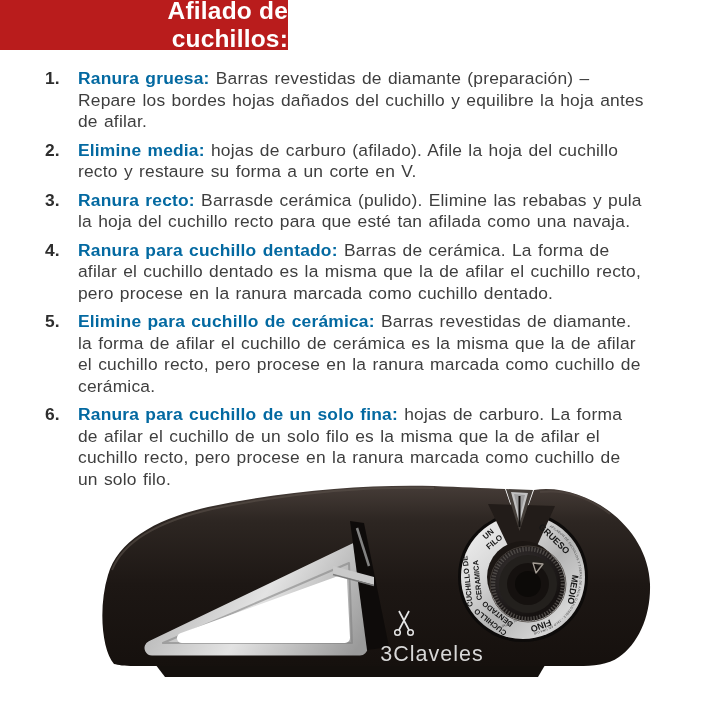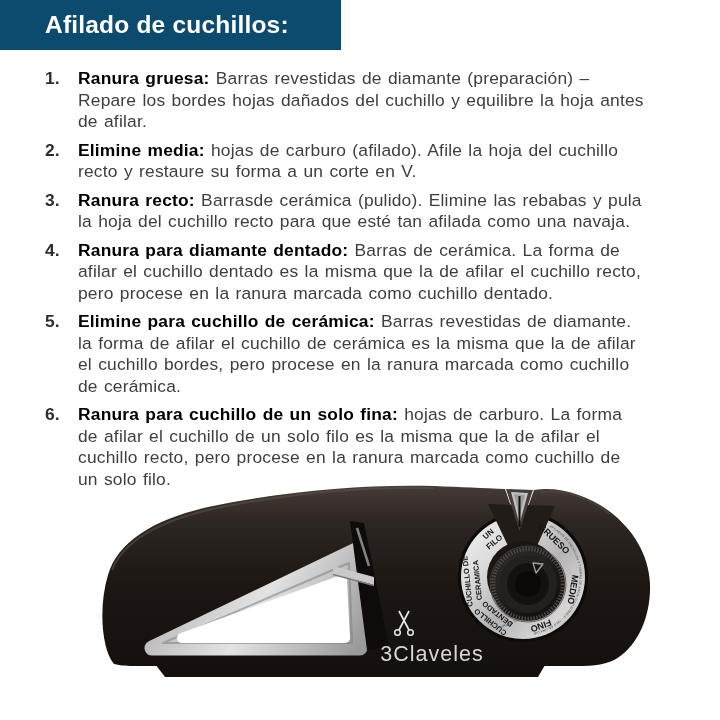--- a/index.html
+++ b/index.html
@@ -1,34 +1,34 @@
 <!DOCTYPE html>
 <html><head>
 <meta charset="utf-8">
 <style>
   html,body{margin:0;padding:0;background:#ffffff;}
   .page{
     position:relative;width:720px;height:720px;overflow:hidden;background:#ffffff;
     font-family:"Liberation Sans",sans-serif;
   }
   .banner{
-    position:absolute;left:0;top:0;width:341px;height:50px;background:#0c4a6e;
-    display:flex;align-items:center;
+    position:absolute;left:0;top:0;width:288px;height:50px;background:#b91c1c;
+    display:flex;align-items:center;text-align:right;
   }
   .banner-title{
     color:#ffffff;font-size:24.5px;font-weight:700;padding-left:45px;letter-spacing:.2px;
   }
   .list{
     position:absolute;left:45px;top:68px;width:600px;margin:0;padding:0;list-style:none;
     color:#3E3E3E;font-size:17.4px;line-height:21.5px;letter-spacing:.2px;word-spacing:1.2px;
   }
   .item{display:flex;margin:0 0 7px 0;}
   .num{flex:0 0 33px;font-weight:700;color:#2E2E2E;}
   .itembody{flex:1;}
-  .lead{font-weight:700;color:#000000;}
+  .lead{font-weight:700;color:#0369a1;}
   .product-svg{position:absolute;left:0;top:470px;width:720px;height:250px;}
   .ringlabel{font-family:"Liberation Sans",sans-serif;font-weight:700;fill:#161616;}
   .arctext{font-family:"Liberation Sans",sans-serif;fill:#3a3a3a;letter-spacing:.25px;}
   .brand{font-family:"Liberation Sans",sans-serif;fill:#d8d8d8;letter-spacing:1px;}
 </style>
 </head>
 <body>
 
 <div class="page">
 
@@ -44,25 +44,25 @@
     <li class="item">
       <span class="num">2.</span>
       <span class="itembody"><span class="lead">Elimine media:</span> <span>hojas de carburo (afilado). Afile la hoja del cuchillo recto y restaure su forma a un corte en V.</span></span>
     </li>
     <li class="item">
       <span class="num">3.</span>
       <span class="itembody"><span class="lead">Ranura recto:</span> <span>Barrasde cerámica (pulido). Elimine las rebabas y pula la hoja del cuchillo recto para que esté tan afilada como una navaja.</span></span>
     </li>
     <li class="item">
       <span class="num">4.</span>
-      <span class="itembody"><span class="lead">Ranura para diamante dentado:</span> <span>Barras de cerámica. La forma de afilar el cuchillo dentado es la misma que la de afilar el cuchillo recto, pero procese en la ranura marcada como cuchillo dentado.</span></span>
+      <span class="itembody"><span class="lead">Ranura para cuchillo dentado:</span> <span>Barras de cerámica. La forma de afilar el cuchillo dentado es la misma que la de afilar el cuchillo recto, pero procese en la ranura marcada como cuchillo dentado.</span></span>
     </li>
     <li class="item">
       <span class="num">5.</span>
-      <span class="itembody"><span class="lead">Elimine para cuchillo de cerámica:</span> <span>Barras revestidas de diamante. la forma de afilar el cuchillo de cerámica es la misma que la de afilar el cuchillo bordes, pero procese en la ranura marcada como cuchillo de cerámica.</span></span>
+      <span class="itembody"><span class="lead">Elimine para cuchillo de cerámica:</span> <span>Barras revestidas de diamante. la forma de afilar el cuchillo de cerámica es la misma que la de afilar el cuchillo recto, pero procese en la ranura marcada como cuchillo de cerámica.</span></span>
     </li>
     <li class="item">
       <span class="num">6.</span>
       <span class="itembody"><span class="lead">Ranura para cuchillo de un solo fina:</span> <span>hojas de carburo. La forma de afilar el cuchillo de un solo filo es la misma que la de afilar el cuchillo recto, pero procese en la ranura marcada como cuchillo de un solo filo.</span></span>
     </li>
   </ol>
 
   <svg class="product-svg" viewBox="0 470 720 250" xmlns="http://www.w3.org/2000/svg">
     <defs>
       <linearGradient id="bodyGrad" gradientUnits="userSpaceOnUse" x1="360" y1="478" x2="360" y2="672">

